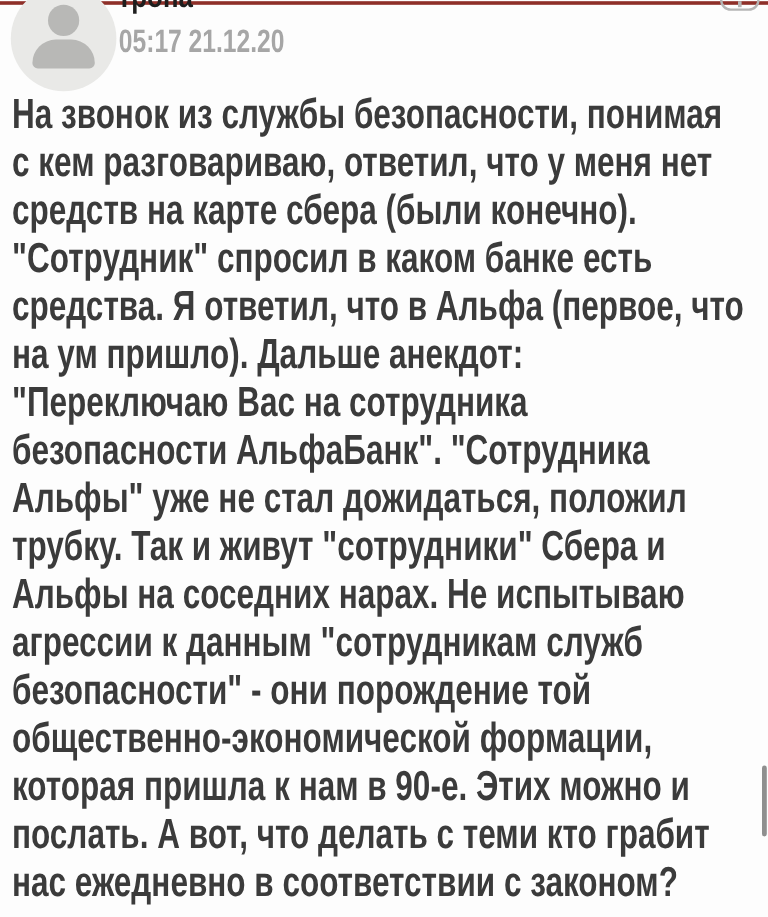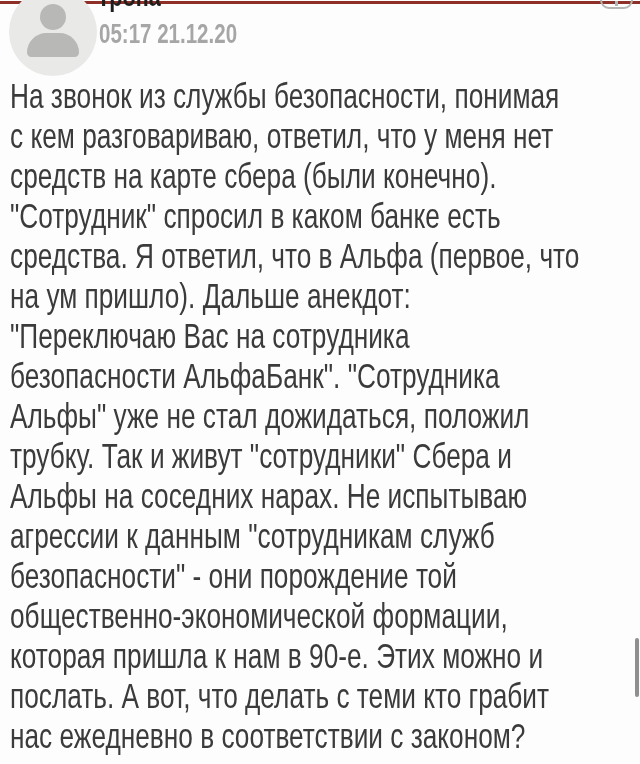--- a/index.html
+++ b/index.html
@@ -37,21 +37,21 @@
   .corner-icon{
     position:absolute;left:600px;top:-10px;width:29px;height:15px;
     border:2px solid #b5b5b5;border-radius:9px;background:transparent;
     z-index:2;
   }
   .corner-icon .tick{
     position:absolute;left:13px;top:9px;width:3px;height:5px;
     background:#b5b5b5;
   }
   .post-body{
-    position:absolute;left:10px;top:76px;width:630px;z-index:2;
+    position:absolute;left:10px;top:76px;width:630px;z-index:2;font-weight:bold;
   }
   .post-line{
     height:40px;line-height:40px;font-size:35px;color:#3b3b3b;
     white-space:nowrap;transform:scaleX(0.75);transform-origin:0 50%;
   }
   .scrollbar-thumb{
     position:absolute;left:635px;top:638px;width:4px;height:59px;
     border-radius:2px;background:#8f8f8f;z-index:3;
   }
 </style>

